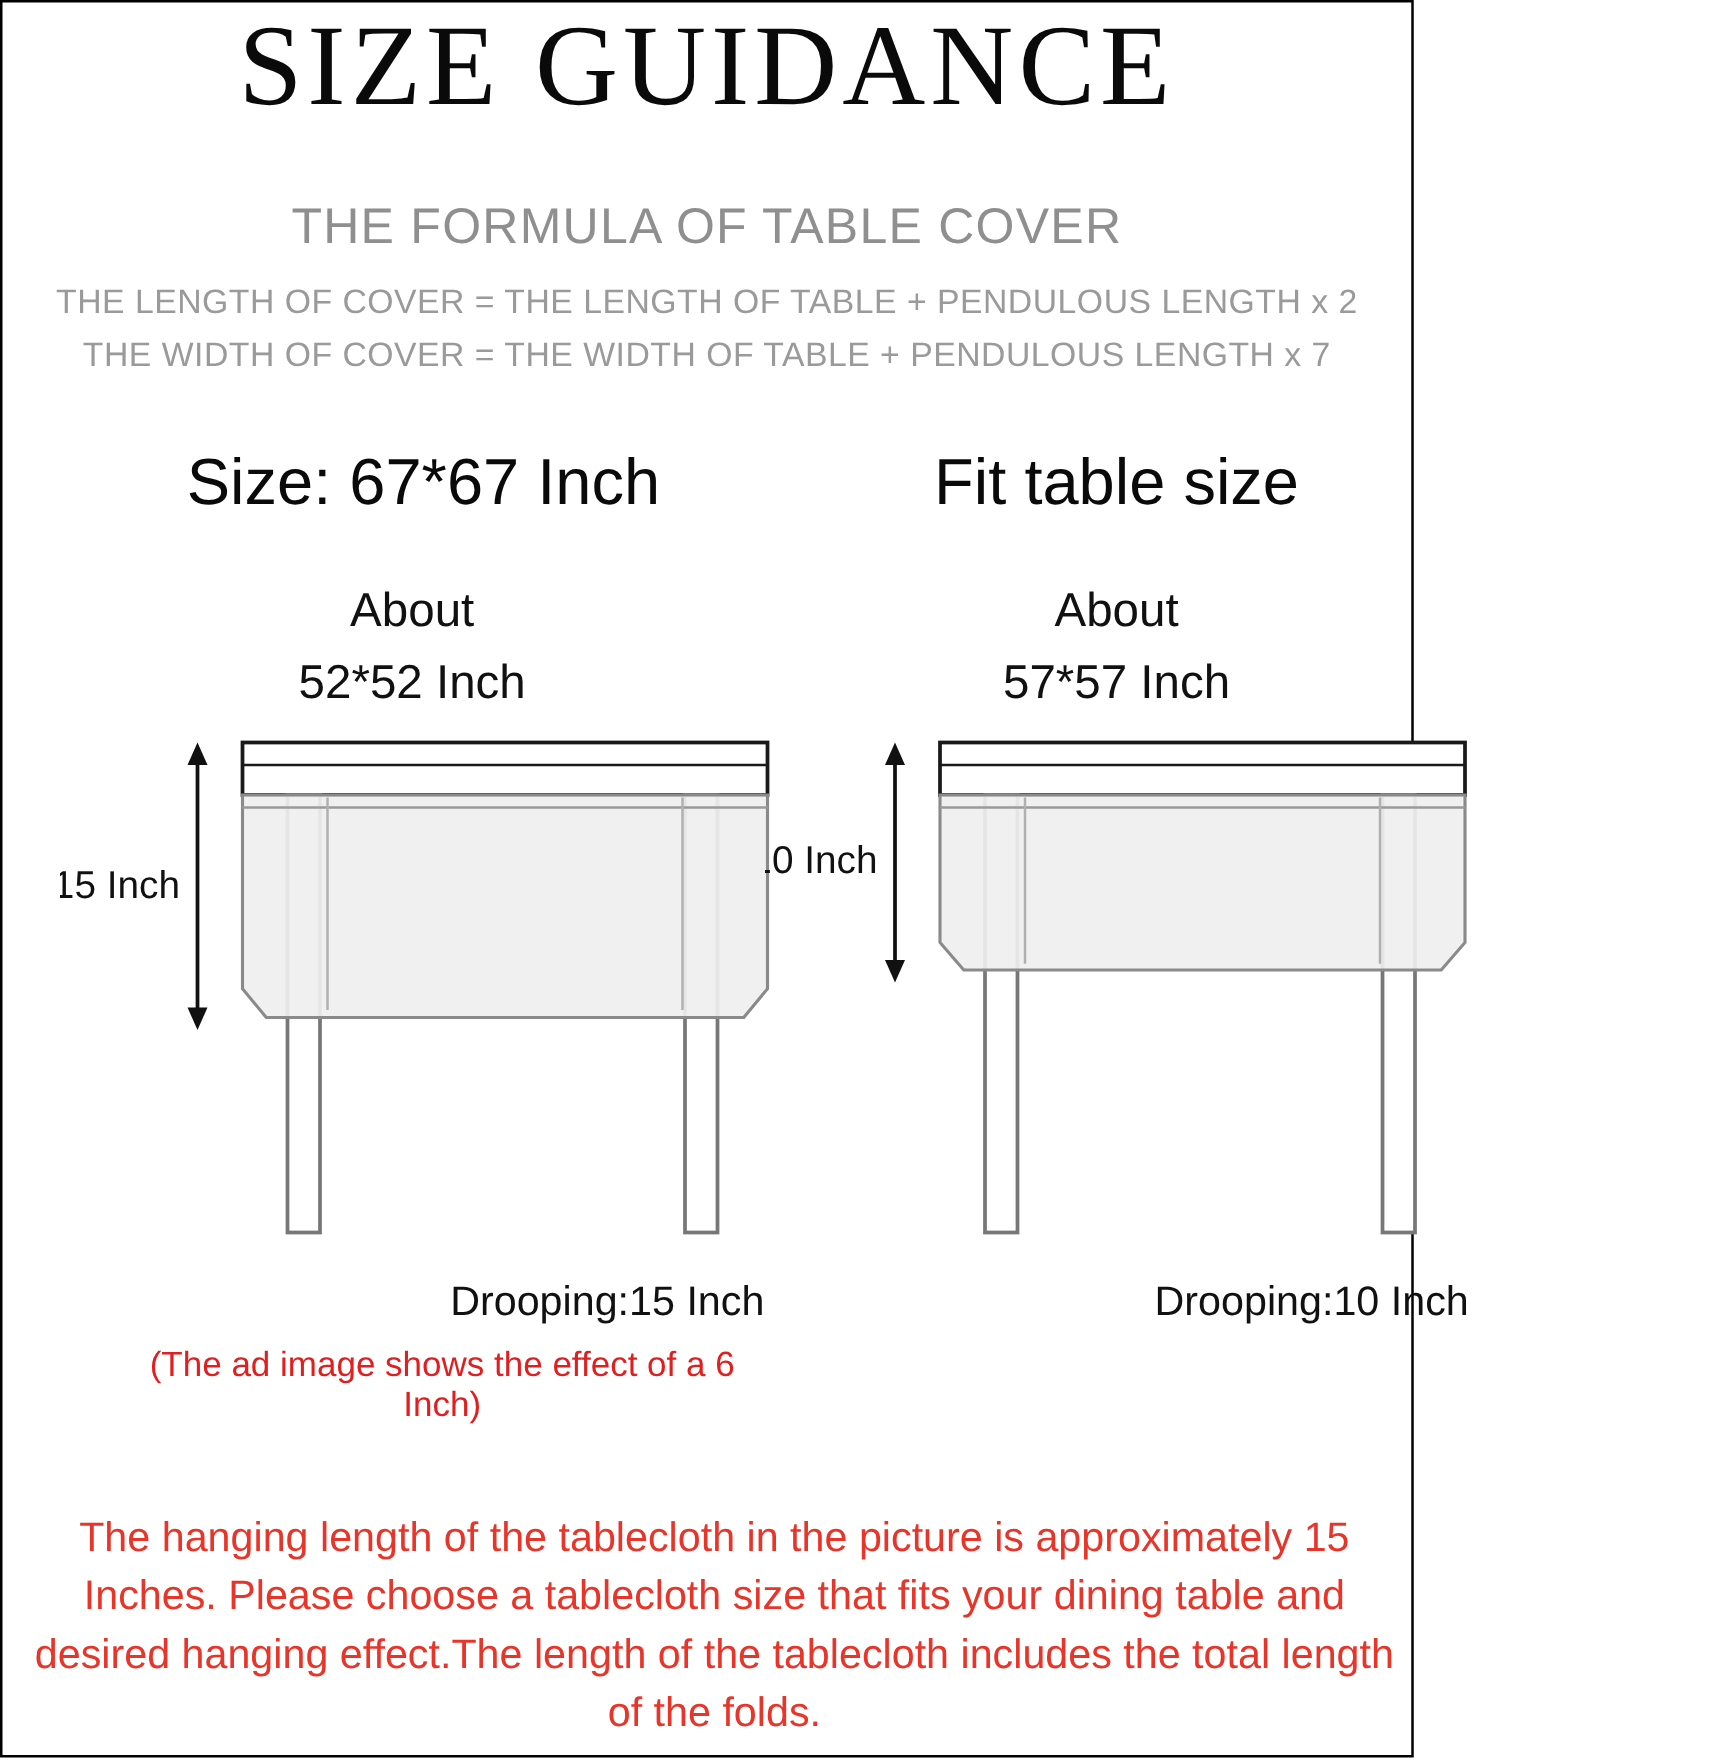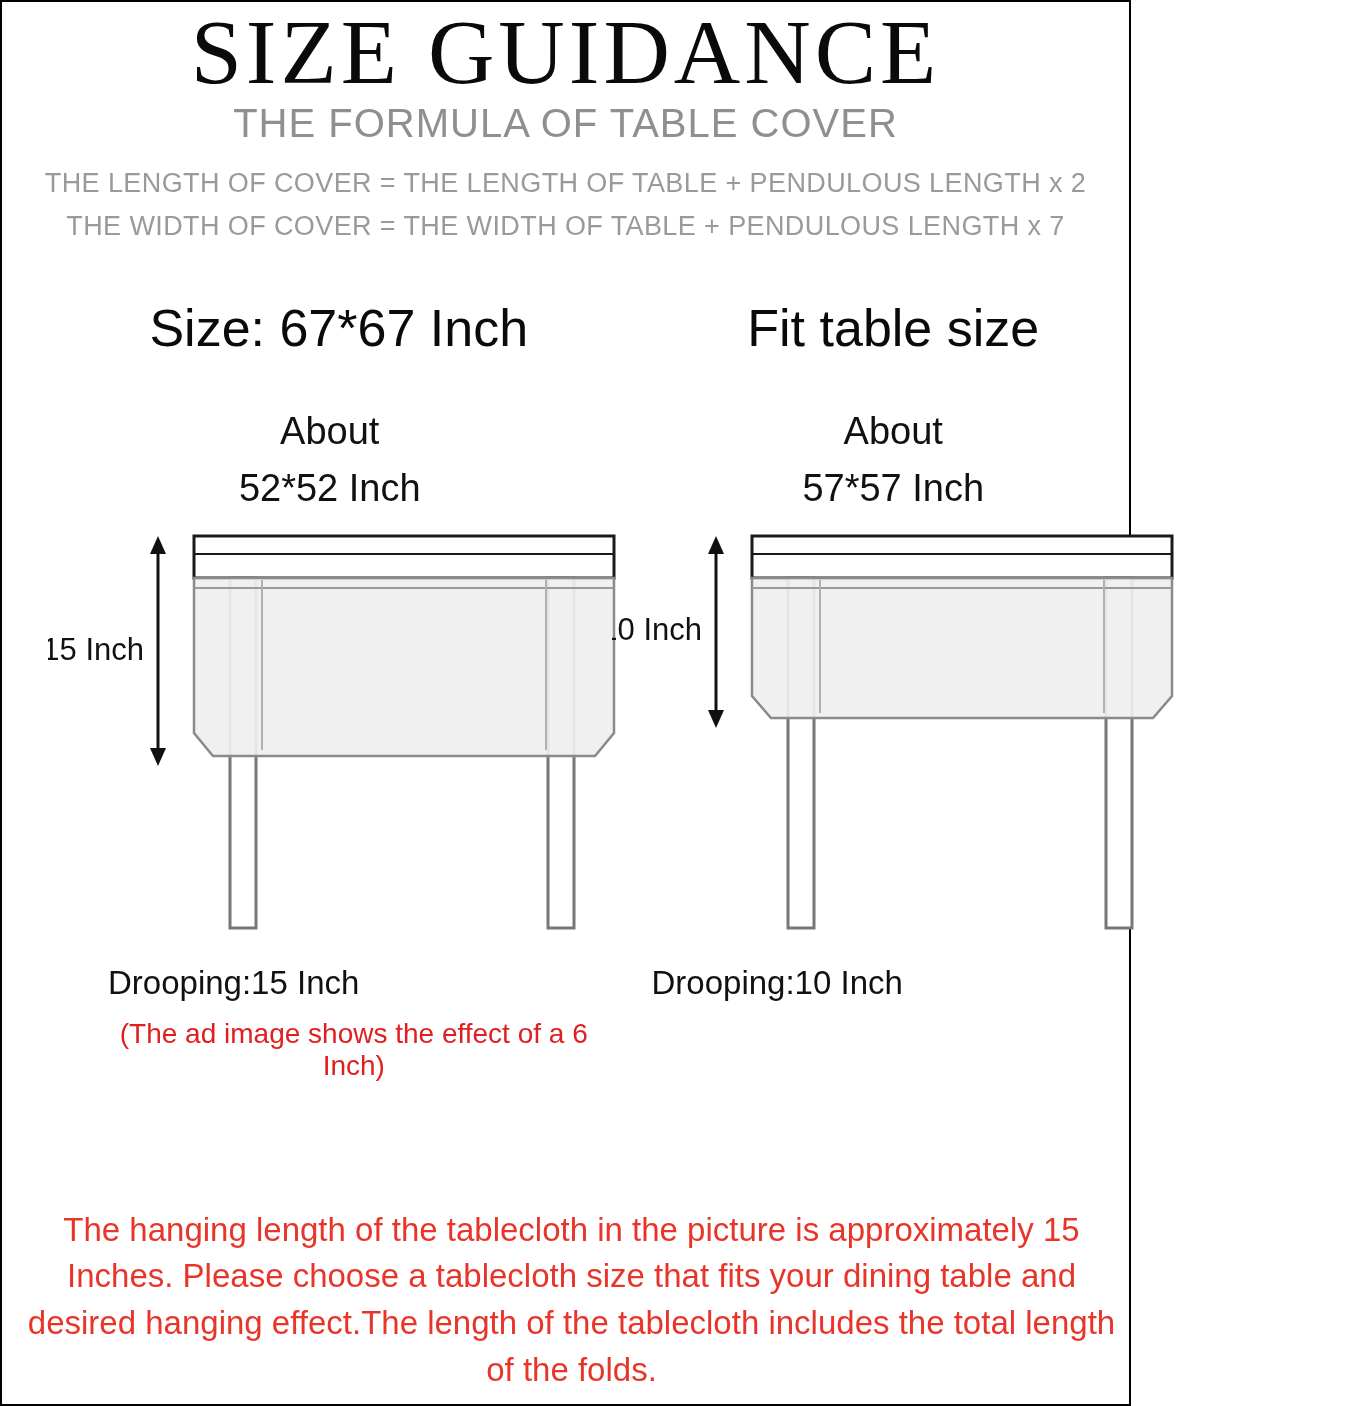--- a/index.html
+++ b/index.html
@@ -35,20 +35,21 @@
     line-height: 1.05;
     color: #0a0a0a;
   }
 
   
   .formula-head {
     text-align: center;
     font-size: 40px;
     color: #8f8f8f;
     letter-spacing: 1px;
+    margin-top: 58px;
   }
   .formula-line {
     text-align: center;
     font-size: 27px;
     color: #9a9a9a;
     margin-top: 22px;
     letter-spacing: 0.4px;
   }
   .formula-line.second {
     margin-top: 12px;
@@ -89,21 +90,21 @@
   .drawing-wrap {
     position: relative;
     height: 430px;
     margin-top: 18px;
   }
   .drawing-wrap svg { display: block; }
   .svg-left { position: absolute; left: 0px; top: 0; }
   .svg-right { position: absolute; left: 0px; top: 0; }
 
   .drooping {
-    text-align: left;
+    text-align: right;
     font-size: 33px;
     color: #111;
     margin-top: 6px;
   }
   .drooping.left-drooping { padding-left: 60px; }
   .drooping.right-drooping { padding-left: 40px; }
 
   .note-red {
     text-align: center;
     font-size: 28px;

